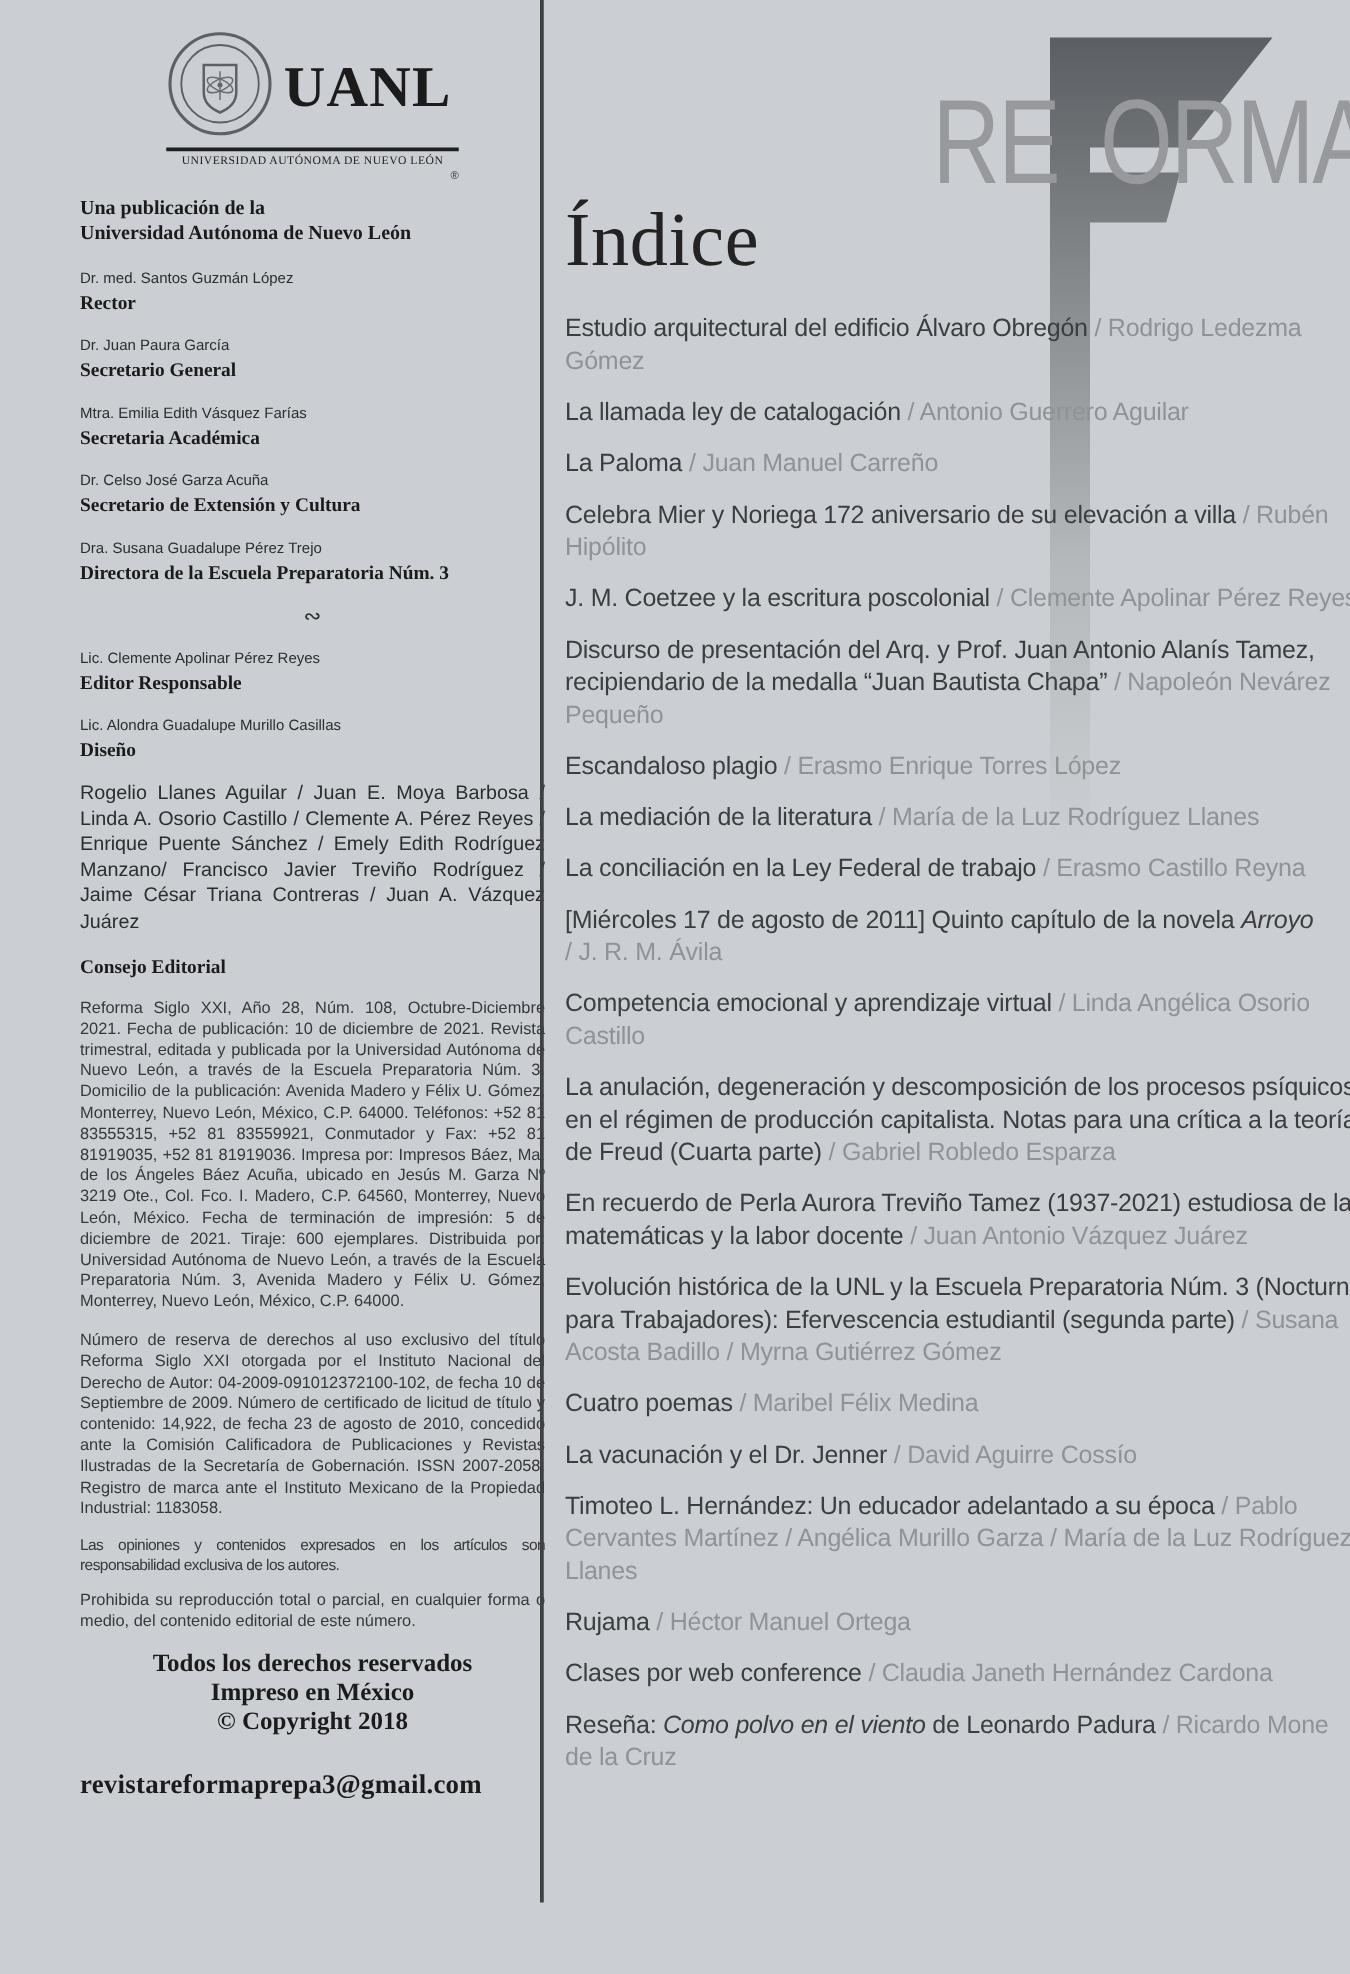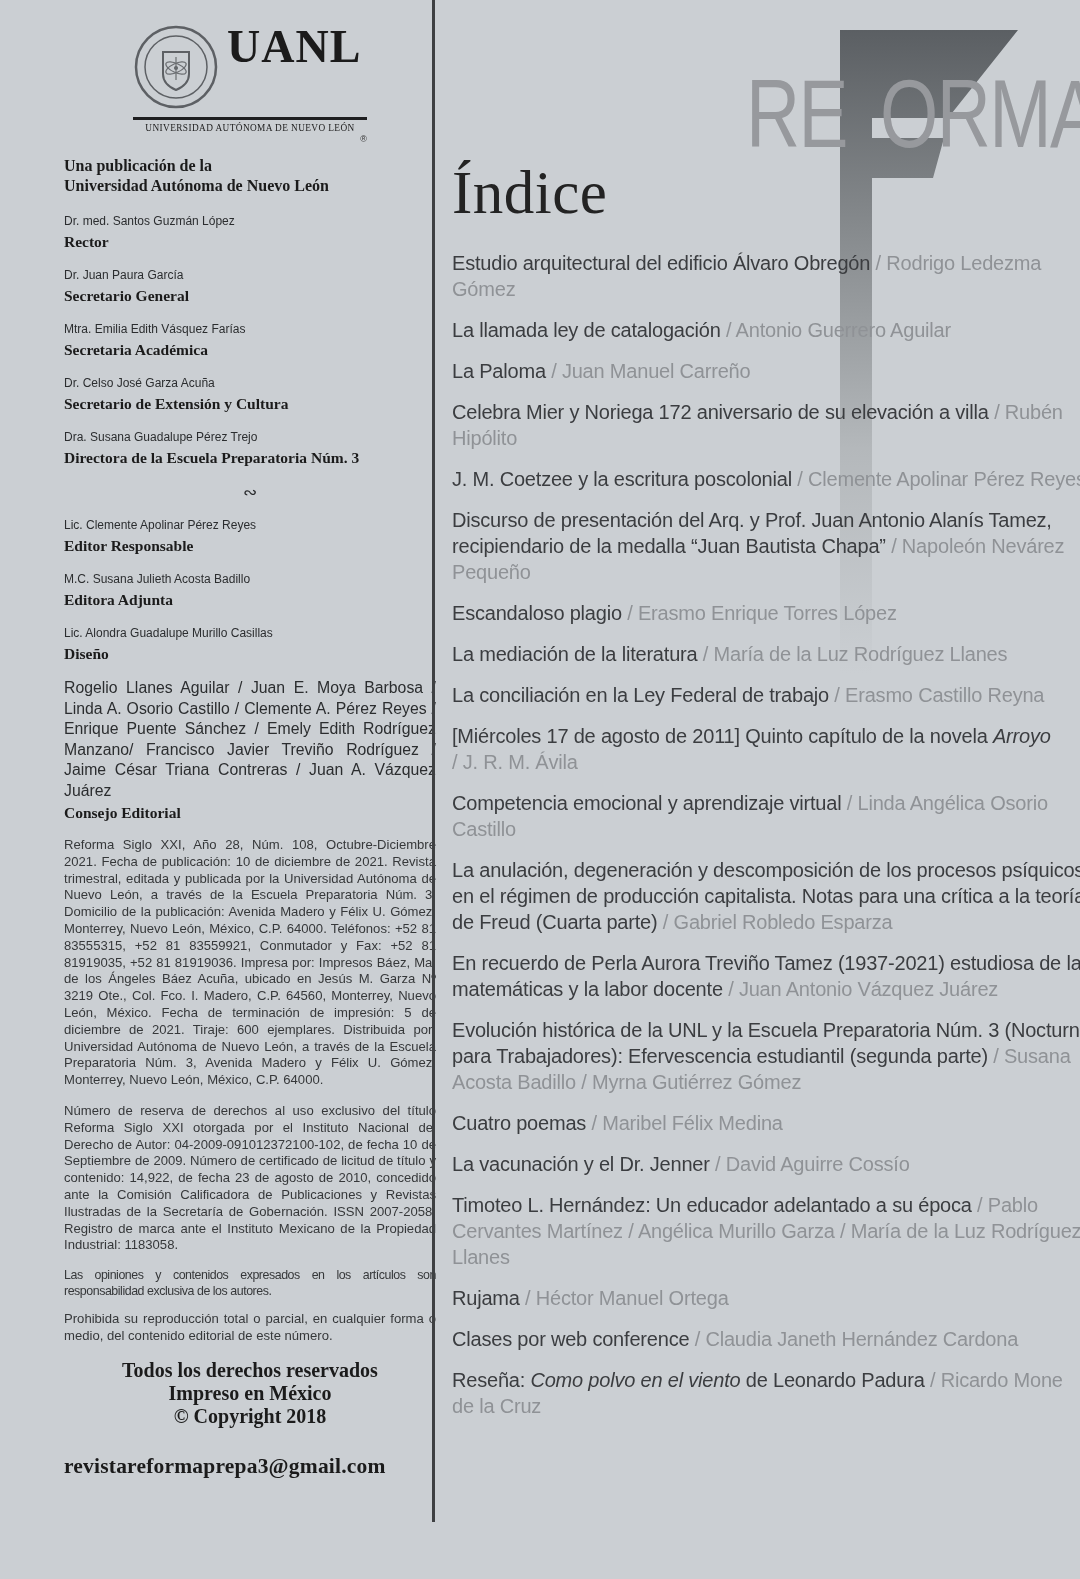--- a/index.html
+++ b/index.html
@@ -9,21 +9,21 @@
     overflow:hidden;
     background:#cbcfd3;
     font-family:"Liberation Sans",sans-serif;
     -webkit-font-smoothing:antialiased;
   }
 
   
   .left-col{position:absolute;left:64px;top:24px;width:372px;color:#26282a;}
 
   .logo{width:234px;margin:0 auto 6px;}
-  .logo-row{display:flex;align-items:flex-start;}
+  .logo-row{display:flex;align-items:center;}
   .logo-seal{flex:0 0 auto;}
   .logo-acronym{
     font-family:"Liberation Serif",serif;font-weight:700;
     font-size:46px;line-height:1;color:#1b1b1b;margin-left:8px;letter-spacing:1px;
   }
   .logo-rule{height:3px;background:#1e1f20;margin-top:3px;}
   .logo-univ{
     font-family:"Liberation Serif",serif;font-size:9.3px;letter-spacing:.4px;
     color:#222;margin-top:3px;white-space:nowrap;text-align:center;
   }
@@ -42,21 +42,21 @@
   }
   .sep-glyph{
     text-align:center;font-size:17px;color:#2b2d2f;margin:2px 0 14px;
     font-family:"DejaVu Sans",sans-serif;
   }
 
   .consejo{margin-bottom:14px;}
   .consejo-members{font-size:15.8px;line-height:20.5px;text-align:justify;color:#2b2d2f;}
   .consejo-label{
     font-family:"Liberation Serif",serif;font-weight:700;
-    font-size:15.5px;line-height:20px;color:#1b1b1b;margin-top:2px;
+    font-size:15.5px;line-height:20px;color:#1b1b1b;margin-top:16px;
   }
 
   .legal{font-size:13.1px;line-height:16.8px;text-align:justify;color:#36383a;margin-bottom:14px;}
   .disclaimer{font-size:12.4px;line-height:15.5px;letter-spacing:-.45px;text-align:justify;color:#36383a;margin-bottom:12px;}
   .prohibition{font-size:13.1px;line-height:16.8px;text-align:justify;color:#36383a;margin-bottom:14px;}
 
   .imprint{
     font-family:"Liberation Serif",serif;font-weight:700;
     font-size:20px;line-height:23px;color:#1b1b1b;text-align:center;margin-top:14px;
   }
@@ -144,24 +144,20 @@
     <div class="staff-role">Directora de la Escuela Preparatoria Núm. 3</div>
   </div>
 
   <div class="sep-glyph">∾</div>
 
   <div class="staff">
     <div class="staff-name">Lic. Clemente Apolinar Pérez Reyes</div>
     <div class="staff-role">Editor Responsable</div>
   </div>
   <div class="staff">
-    <div class="staff-name">M.C. Susana Julieth Acosta Badillo</div>
-    <div class="staff-role">Editora Adjunta</div>
-  </div>
-  <div class="staff">
     <div class="staff-name">Lic. Alondra Guadalupe Murillo Casillas</div>
     <div class="staff-role">Diseño</div>
   </div>
 
   <div class="consejo">
     <div class="consejo-members">Rogelio Llanes Aguilar / Juan E. Moya Barbosa / Linda A. Osorio Castillo / Clemente A. Pérez Reyes / Enrique Puente Sánchez / Emely Edith Rodríguez Manzano/ Francisco Javier Treviño Rodríguez / Jaime César Triana Contreras / Juan A. Vázquez Juárez</div>
     <div class="consejo-label">Consejo Editorial</div>
   </div>
 
   <div class="legal">Reforma Siglo XXI, Año 28, Núm. 108, Octubre-Diciembre 2021. Fecha de publicación: 10 de diciembre de 2021. Revista trimestral, editada y publicada por la Universidad Autónoma de Nuevo León, a través de la Escuela Preparatoria Núm. 3. Domicilio de la publicación: Avenida Madero y Félix U. Gómez, Monterrey, Nuevo León, México, C.P. 64000. Teléfonos: +52 81 83555315, +52 81 83559921, Conmutador y Fax: +52 81 81919035, +52 81 81919036. Impresa por: Impresos Báez, Ma. de los Ángeles Báez Acuña, ubicado en Jesús M. Garza Nº 3219 Ote., Col. Fco. I. Madero, C.P. 64560, Monterrey, Nuevo León, México. Fecha de terminación de impresión: 5 de diciembre de 2021. Tiraje: 600 ejemplares. Distribuida por: Universidad Autónoma de Nuevo León, a través de la Escuela Preparatoria Núm. 3, Avenida Madero y Félix U. Gómez, Monterrey, Nuevo León, México, C.P. 64000.</div>

